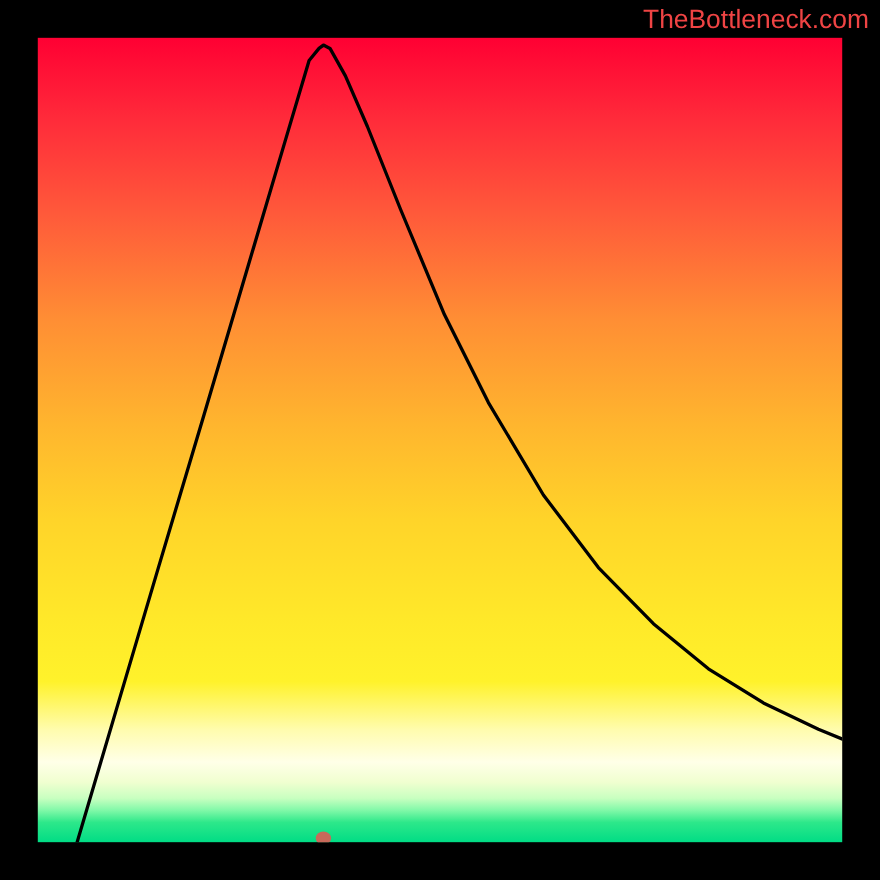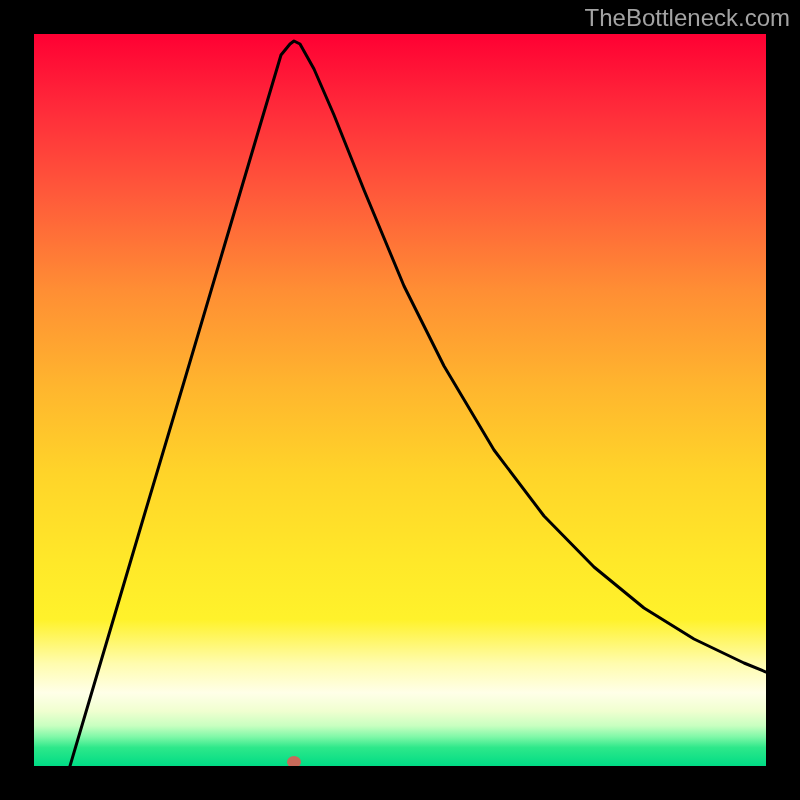--- a/index.html
+++ b/index.html
@@ -8,21 +8,21 @@
     width: 800px;
     height: 800px;
     background: #000;
     font-family: Arial, Helvetica, sans-serif;
     position: relative;
   }
   .watermark {
     position: absolute;
     top: 4px;
     right: 10px;
-    color: #a3a3a3;
+    color: #ef4444;
     font-size: 24px;
     font-weight: 500;
     z-index: 10;
     pointer-events: none;
   }
   .frame {
     position: absolute;
     top: 0;
     left: 0;
     width: 800px;

